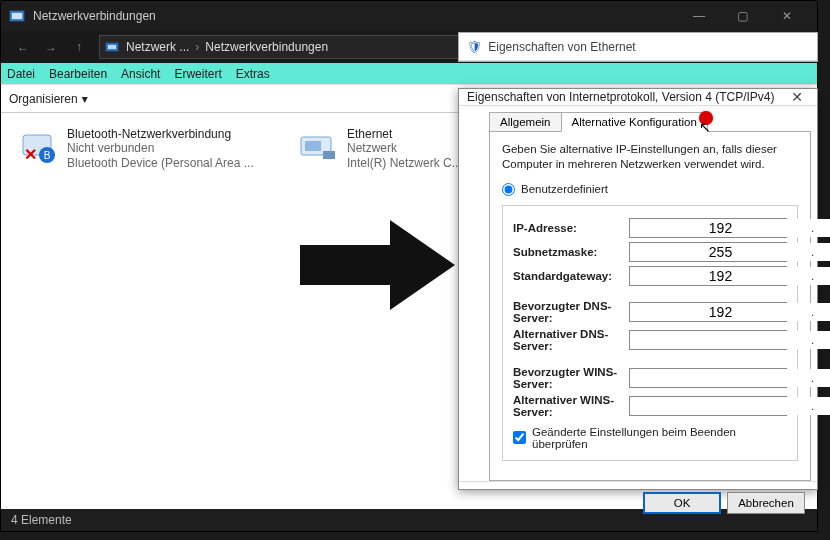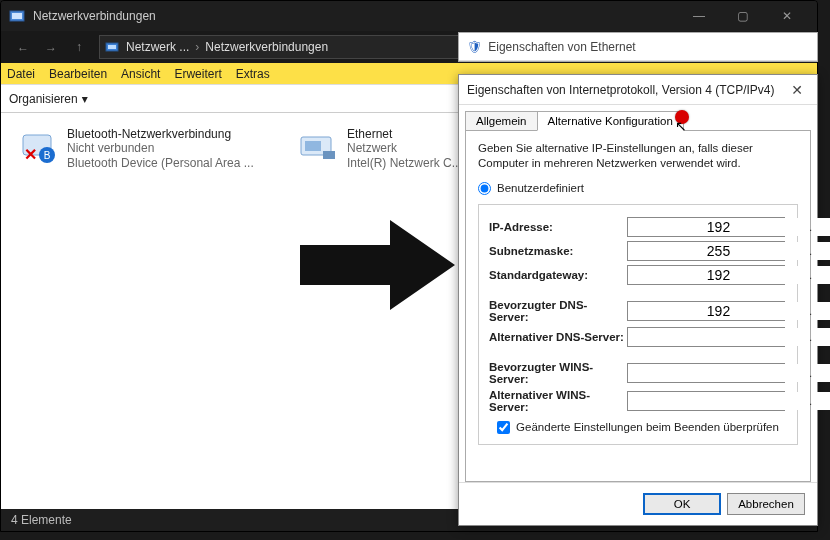--- a/index.html
+++ b/index.html
@@ -9,41 +9,41 @@
 .main-window { position: absolute; top: 0; left: 0; width: 818px; height: 532px; background: #1e1e1e; border: 1px solid #000; border-radius: 4px 4px 0 0; overflow: hidden; }
 .titlebar { height: 30px; background: #1e1e1e; display: flex; align-items: center; padding: 0 8px; color: #ccc; }
 .titlebar .app-icon { width: 16px; height: 16px; margin-right: 8px; display: inline-flex; align-items: center; justify-content: center; }
 .titlebar-controls { margin-left: auto; display: flex; }
 .titlebar-controls span { width: 44px; height: 30px; display: inline-flex; align-items: center; justify-content: center; color: #999; }
 .nav-bar { height: 32px; background: #191919; display: flex; align-items: center; padding: 4px 8px; }
 .nav-btn { width: 28px; height: 24px; display: inline-flex; align-items: center; justify-content: center; color: #888; }
 .addr-box { flex: 1; height: 24px; background: #252525; border: 1px solid #444; display: flex; align-items: center; padding: 0 4px; color: #ddd; gap: 6px; margin: 0 6px; }
 .addr-box .crumb { color: #ddd; }
 .addr-box .sep { color: #888; }
-.menu-bar { height: 22px; background: #fde047; color: #222; display: flex; align-items: center; padding: 0 6px; gap: 14px; border-bottom: 1px solid #ddd; }
+.menu-bar { height: 22px; background: #5eead4; color: #222; display: flex; align-items: center; padding: 0 6px; gap: 14px; border-bottom: 1px solid #ddd; }
 .tool-bar { height: 28px; background: #fff; color: #222; display: flex; align-items: center; padding: 0 8px; border-bottom: 1px solid #ccc; }
 .tool-bar .org { display: flex; align-items: center; gap: 4px; cursor: default; }
 .content { flex: 1; background: #fff; color: #333; height: calc(532px - 30px - 32px - 22px - 28px - 22px); padding: 8px 10px; display: flex; flex-wrap: wrap; align-content: flex-start; }
 .adapter { width: 280px; padding: 6px; display: flex; gap: 8px; }
 .adapter .ic-wrap { width: 42px; height: 42px; position: relative; display: inline-flex; align-items: center; justify-content: center; flex-shrink: 0; }
 .adapter .lines { display: flex; flex-direction: column; line-height: 1.2; }
 .adapter .t { color: #222; }
 .adapter .s { color: #666; }
 .status-bar { position: absolute; bottom: 0; left: 0; right: 0; height: 22px; background: #1e1e1e; color: #bbb; display: flex; align-items: center; padding: 0 10px; }
 
 
 .eth-props { position: absolute; top: 32px; left: 458px; width: 360px; background: #fff; border: 1px solid #aaa; }
 .eth-titlebar { height: 28px; display: flex; align-items: center; padding: 0 8px; gap: 6px; color: #444; font-size: 12px; border-bottom: 1px solid #ddd; }
 .shield { color: #2060c0; }
 
 
-.ipv4-dlg { position: absolute; top: 74px; left: 458px; width: 360px; height: 452px; background: #fff; border: 1px solid #888; box-shadow: 0 2px 10px rgba(0,0,0,0.4); display: flex; flex-direction: column; }
+.ipv4-dlg { position: absolute; top: 88px; left: 458px; width: 360px; height: 402px; background: #fff; border: 1px solid #888; box-shadow: 0 2px 10px rgba(0,0,0,0.4); display: flex; flex-direction: column; }
 .ipv4-title { height: 30px; display: flex; align-items: center; padding: 0 8px; font-size: 12px; color: #222; border-bottom: 1px solid #ddd; }
 .ipv4-title .close { margin-left: auto; color: #444; font-size: 14px; width: 24px; text-align: center; }
-.tabs-wrap { padding: 6px 6px 0 6px; position: relative; }
+.tabs-wrap { padding: 6px 6px 0 6px; position: relative; margin-left: 24px; }
 .tabrow { display: flex; position: relative; }
 .tab { padding: 3px 10px; border: 1px solid #aaa; background: #f4f4f4; margin-right: -1px; font-size: 11.5px; position: relative; }
 .tab.active { background: #fff; border-bottom-color: #fff; z-index: 2; }
 .red-dot { position: absolute; top: -2px; right: -6px; width: 14px; height: 14px; background: #d80000; border-radius: 50%; box-shadow: 0 0 2px rgba(0,0,0,.4); }
 .cursor { position: absolute; top: 6px; right: -4px; font-size: 14px; pointer-events: none; z-index: 3; }
 .tab-panel { border: 1px solid #aaa; margin-top: -1px; flex: 1; padding: 10px 12px; font-size: 11.5px; color: #222; display: flex; flex-direction: column; min-height: 350px; }
 .desc { margin-bottom: 8px; line-height: 1.3; }
 .radio-row { display: flex; align-items: center; gap: 6px; margin: 3px 0; }
 .radio-row input { margin: 0; }
 .group { border: 1px solid #ccc; padding: 8px 10px 10px 10px; margin-top: 6px; }

